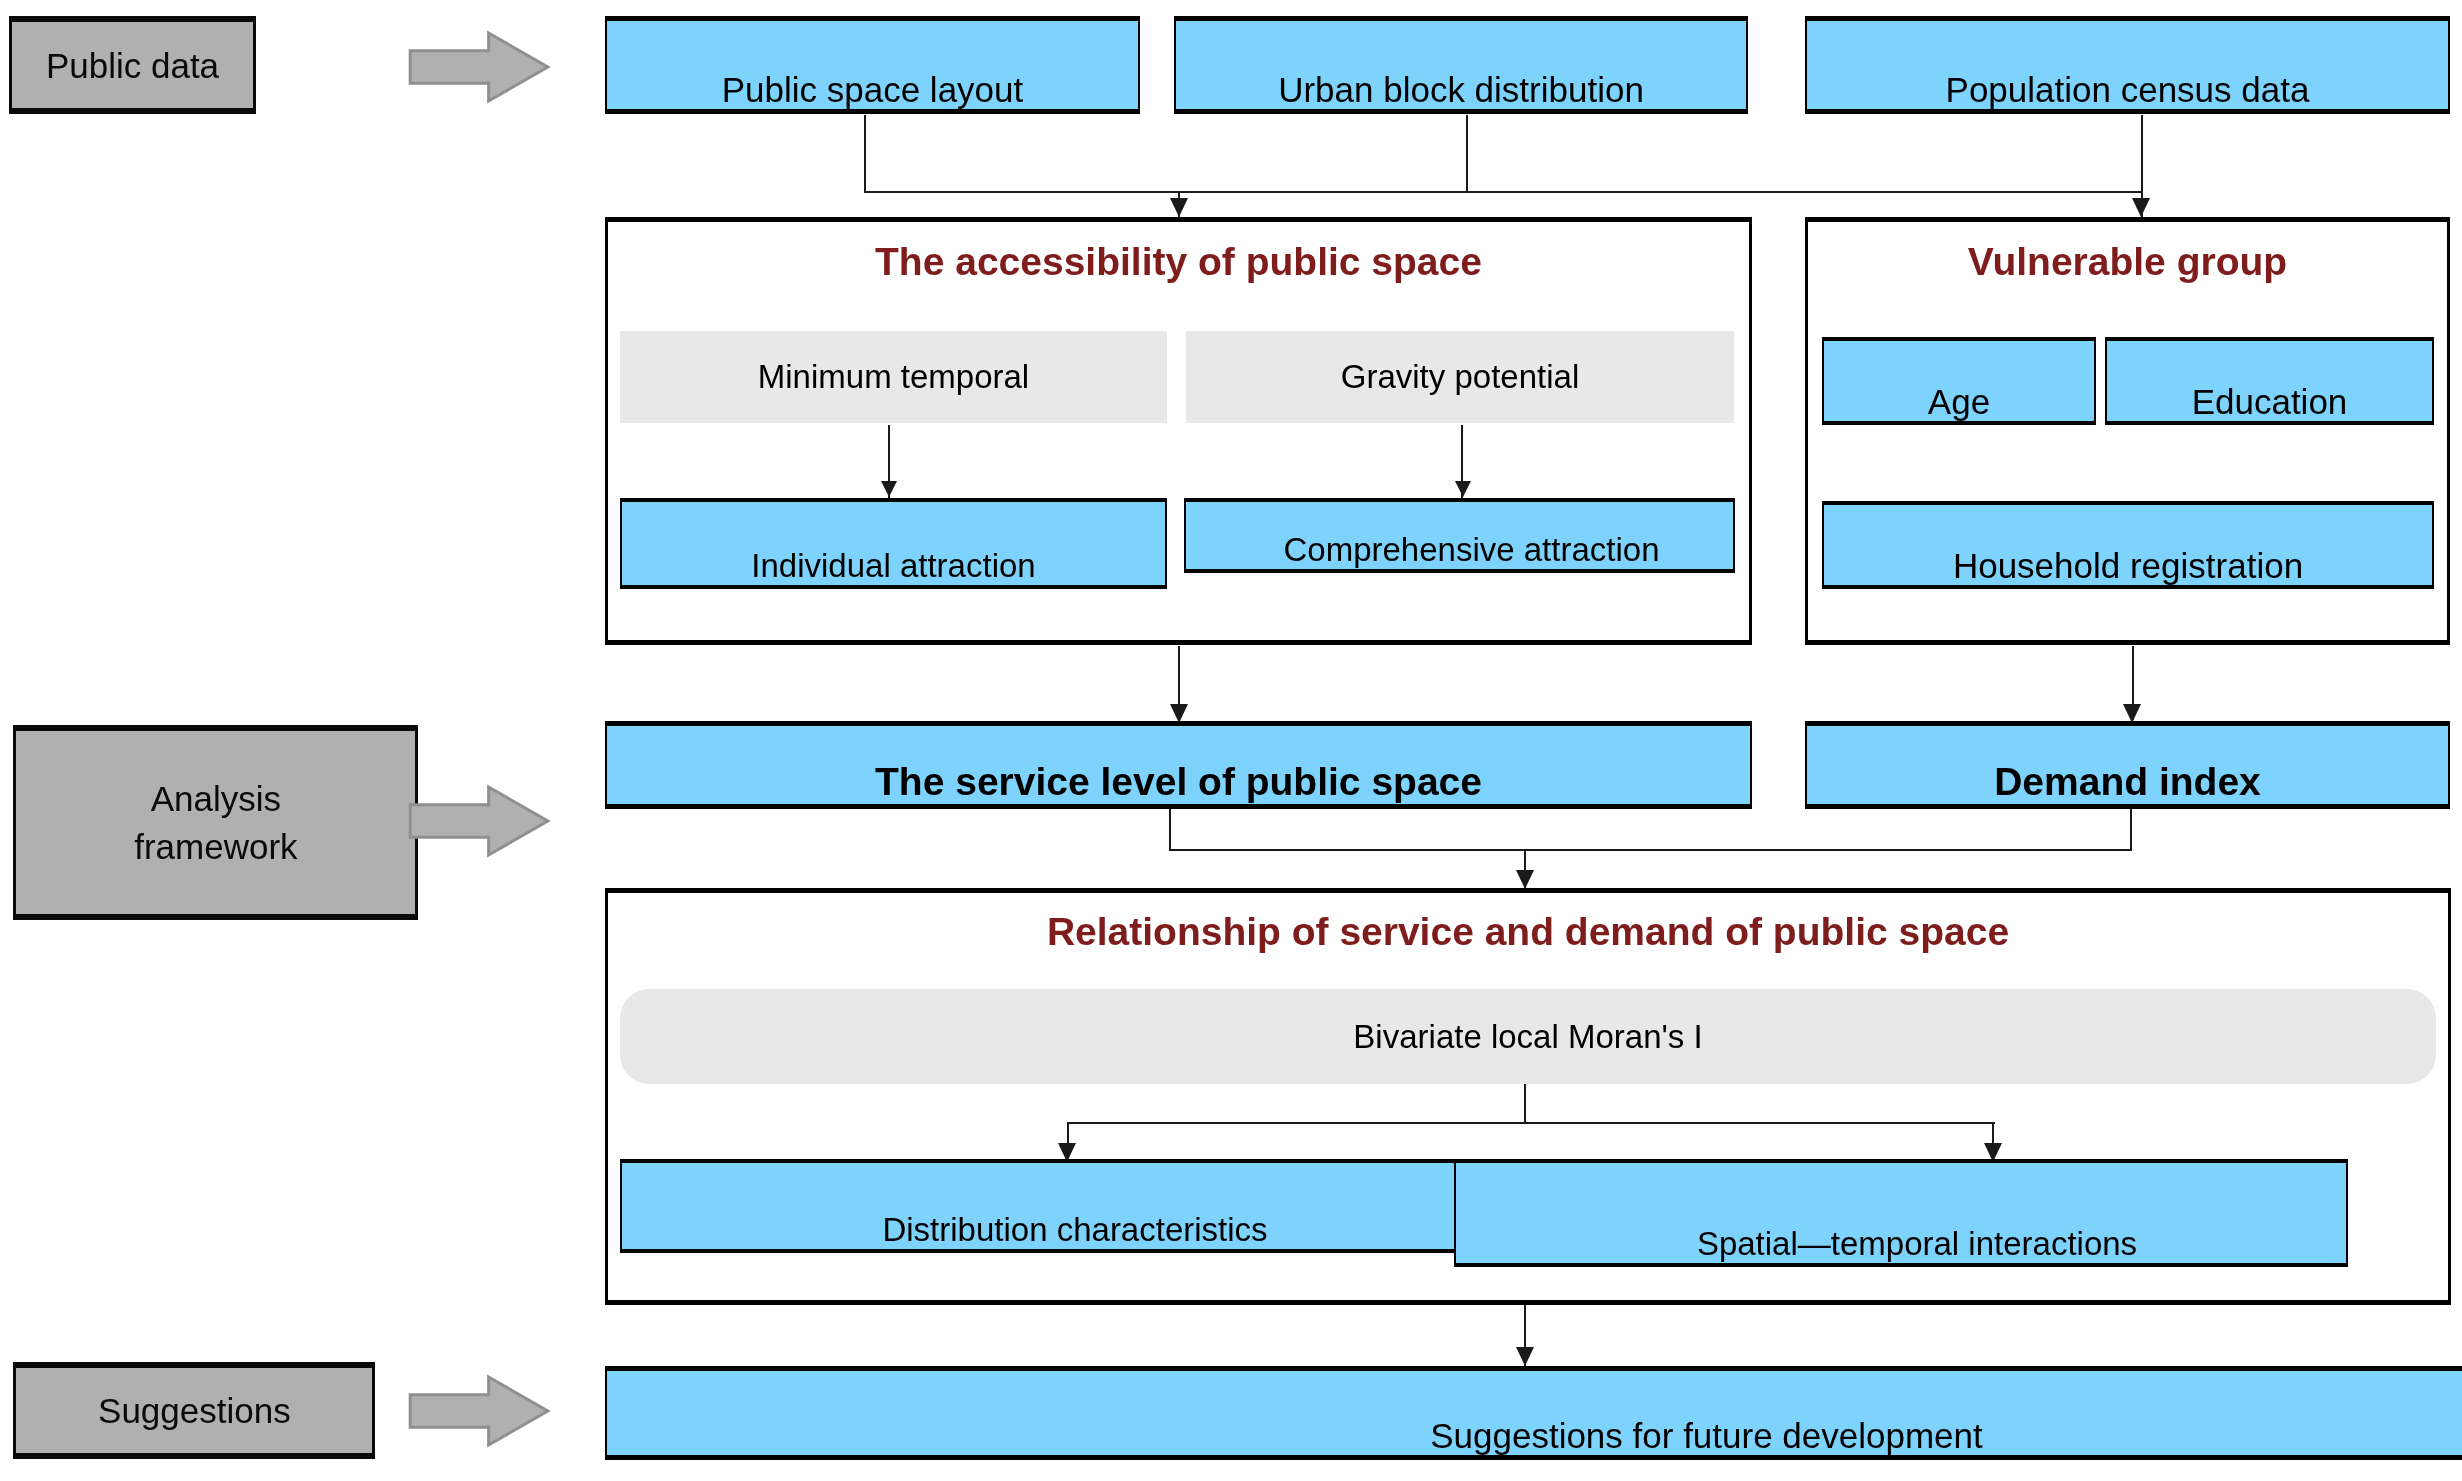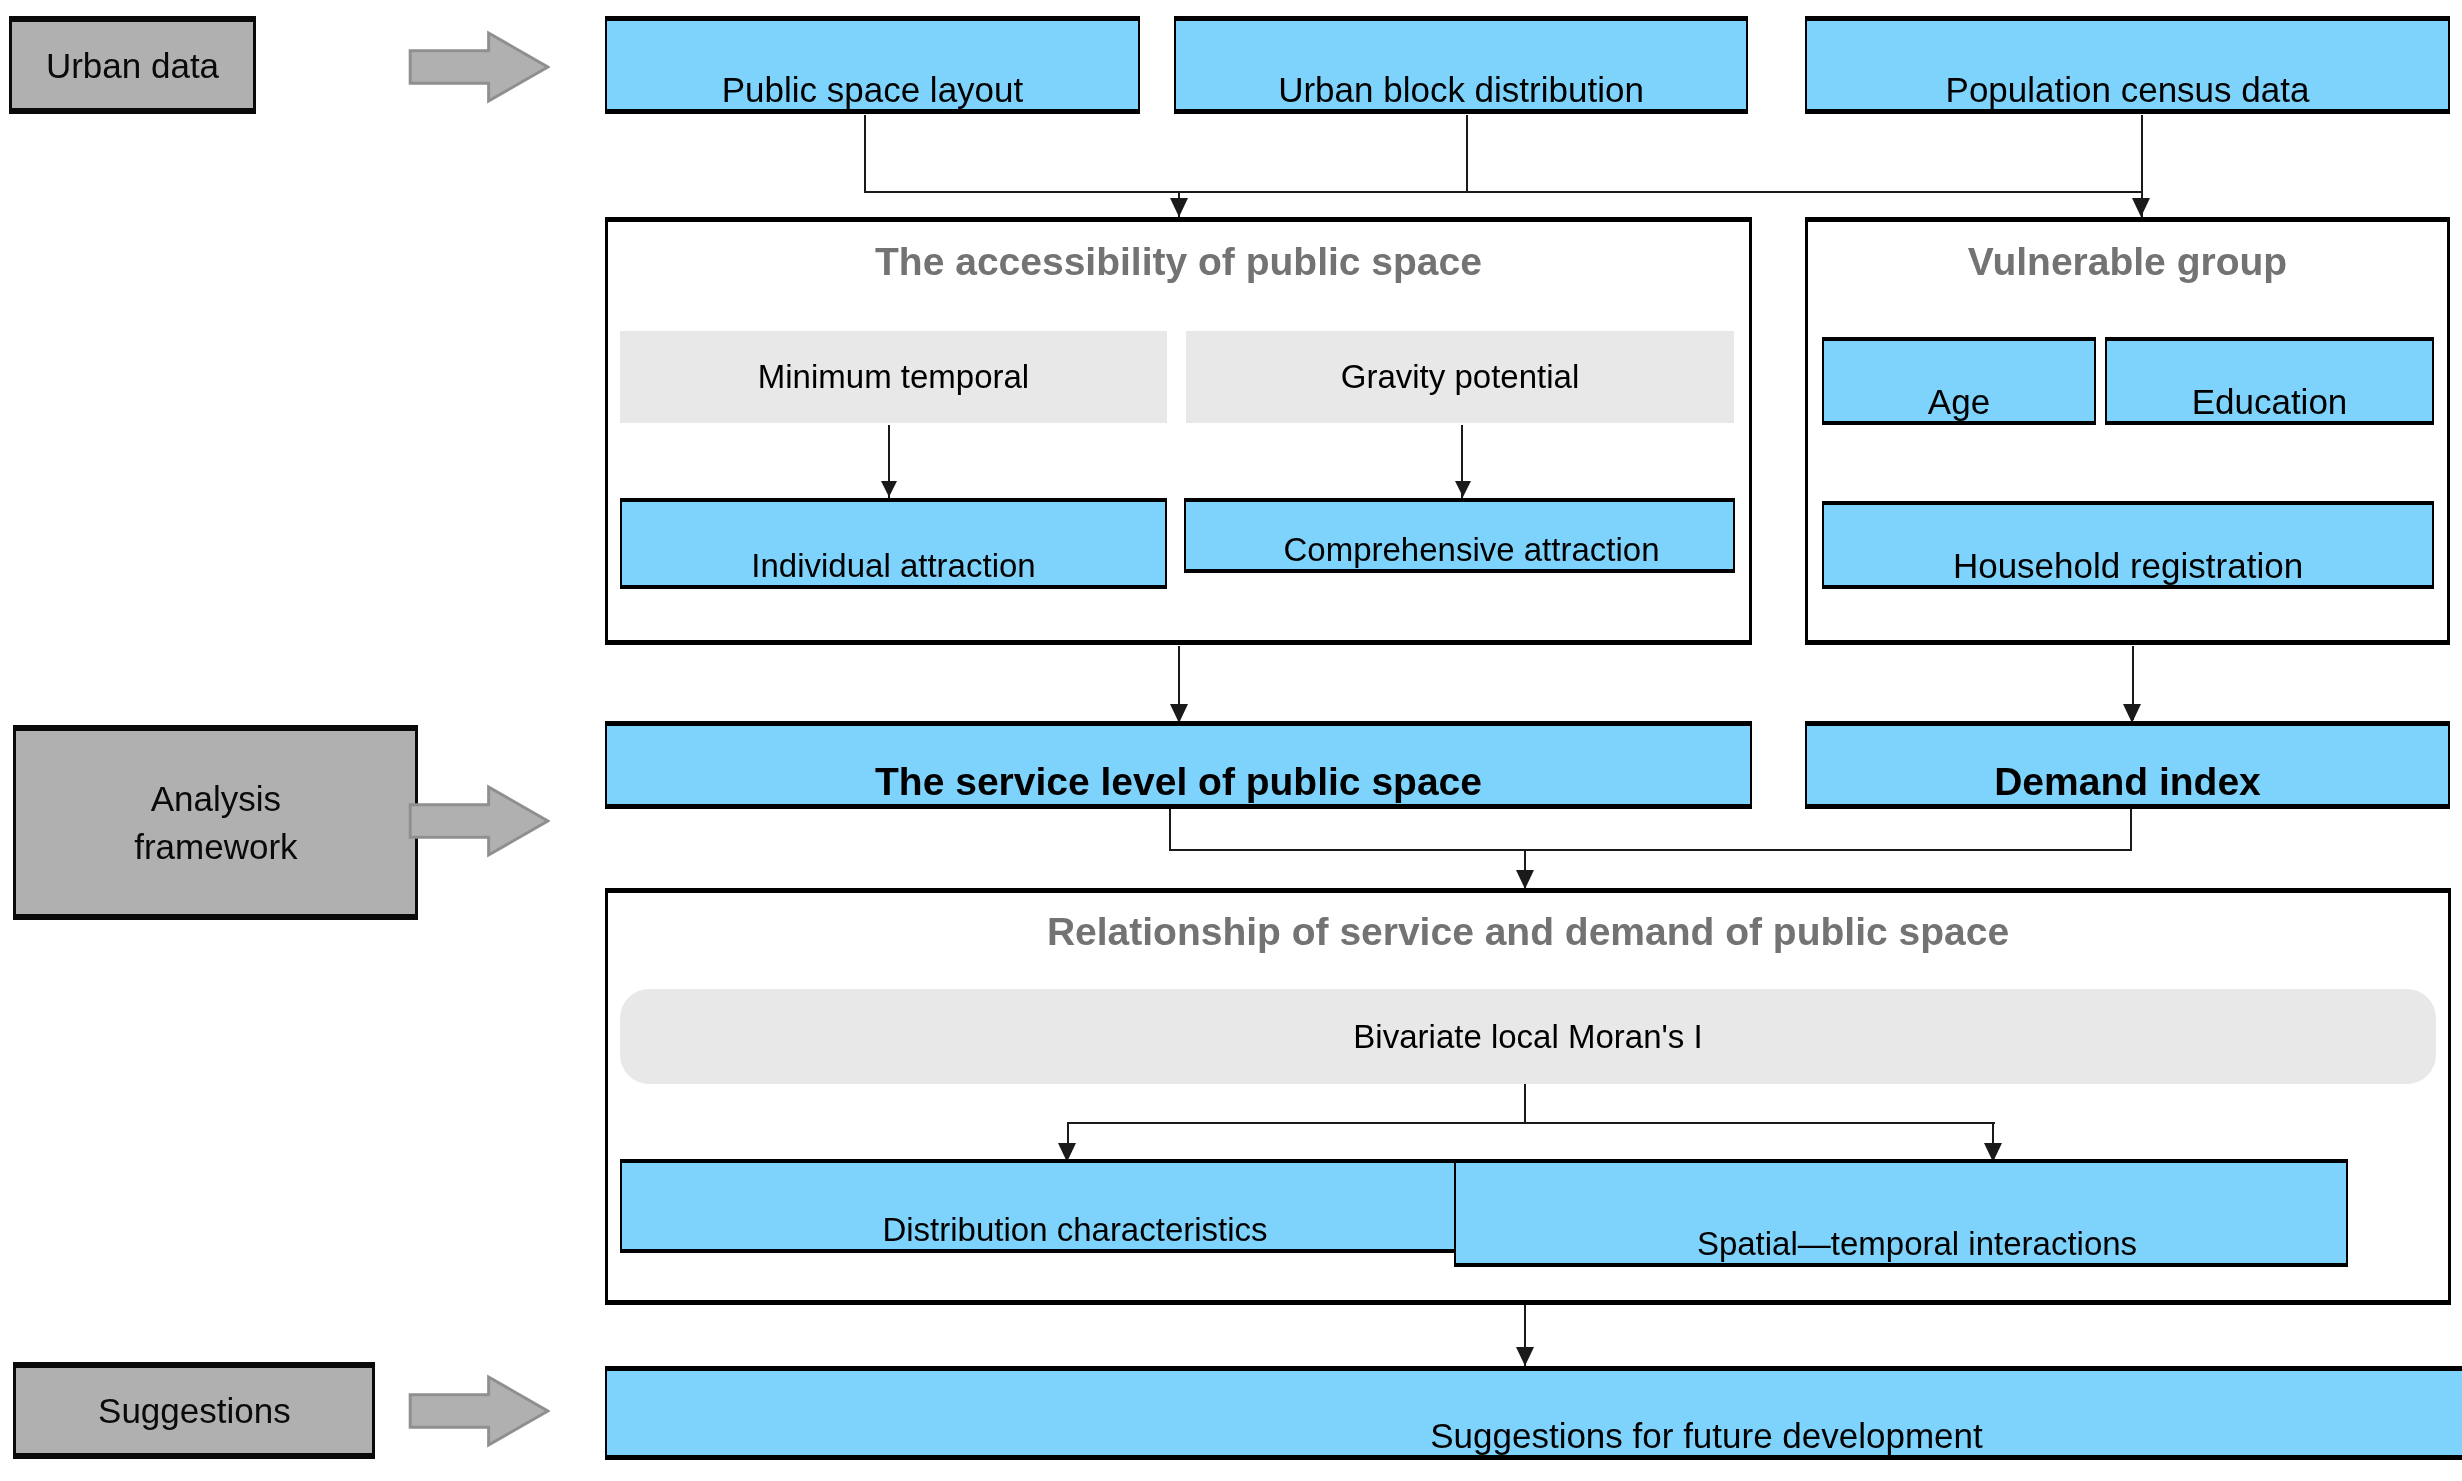--- a/index.html
+++ b/index.html
@@ -69,21 +69,21 @@
     align-items: center;
     justify-content: center;
     text-align: center;
     color: #0a0a0a;
     line-height: 1.35;
   }
   .heading {
     position: absolute;
     text-align: center;
     font-weight: bold;
-    color: #737373;
+    color: #7f1d1d;
     white-space: nowrap;
   }
 
   
   .vline {
     position: absolute;
     background: #1a1a1a;
     width: 2.2px;
   }
   .hline {
@@ -116,21 +116,21 @@
   .t-small { font-size: 33px; font-weight: 400; }
   .t-bold  { font-size: 39px; font-weight: bold; }
   .t-stage { font-size: 35px; font-weight: 400; }
 </style>
 </head>
 <body>
 
 <div id="canvas">
 
   <div class="stage-label t-stage" style="left:9px; top:16.4px; width:247px; height:98px;">
-    <span>Urban data</span>
+    <span>Public data</span>
   </div>
 
   <div class="stage-label t-stage" style="left:13.4px; top:725px; width:405px; height:195px; flex-direction:column;">
     <span>Analysis</span>
     <span>framework</span>
   </div>
 
   <div class="stage-label t-stage" style="left:13.4px; top:1362px; width:362px; height:97px;">
     <span>Suggestions</span>
   </div>

